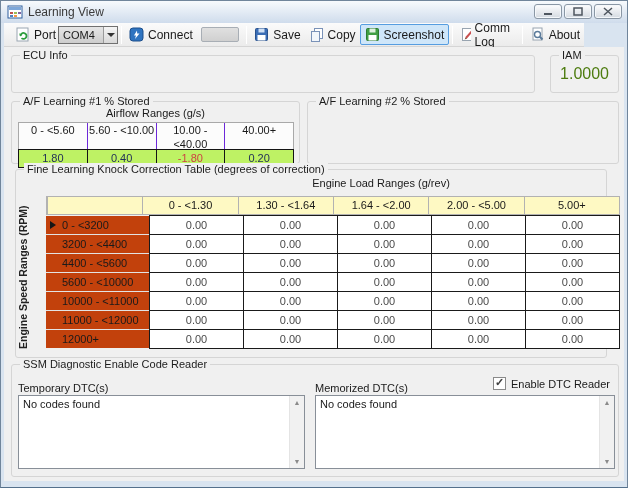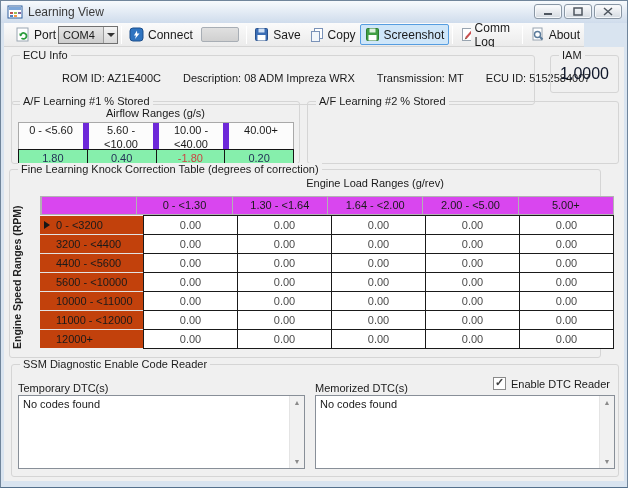--- a/index.html
+++ b/index.html
@@ -36,50 +36,50 @@
     background:linear-gradient(#e0e0e0,#d0d0d0); margin:0 4px; }
   .tb-active { background:#cfe6f9; border:1px solid #569de0; border-radius:2px; }
 
   
   .content { position:absolute; left:3px; top:46px; width:620px; height:434px;
     background:#f0f0f0; }
   .gbox { position:absolute; border:1px solid #d5d5d5; border-radius:3px; }
   .gbox-label { position:absolute; top:-7px; left:8px; background:#f0f0f0;
     padding:0 3px; font-size:11px; color:#1c1c1c; white-space:nowrap; }
 
-  .gb-ecu  { left:7px;  top:8px;   width:524px; height:50px; }
+  .gb-ecu  { left:7px;  top:8px;   width:524px; height:38px; }
   .gb-iam  { left:546px;top:8px;   width:69px;  height:38px; }
   .gb-af1  { left:7px;  top:54px;  width:289px; height:63px; }
   .gb-af2  { left:303px;top:54px;  width:312px; height:63px; }
-  .gb-knock{ left:5px;  top:122px; width:592px; height:189px; }
+  .gb-knock{ left:11px;  top:122px; width:592px; height:189px; }
   .gb-ssm  { left:7px;  top:317px; width:608px; height:113px; }
 
   .ecu-row { position:absolute; left:50px; top:16px; display:flex; gap:22px; white-space:nowrap; }
-  .iam-value { margin-top:9px; text-align:center; font-size:16px; color:#0f172a; }
+  .iam-value { margin-top:9px; text-align:center; font-size:16px; color:#4d7c0f; }
 
   
   .af-axis { position:absolute; top:5px; left:0; width:100%; text-align:center; }
   .af-table { position:absolute; left:6px; top:20px; width:276px; }
   .af-hrow { display:flex; border:1px solid #a9a9a9; background:#fcfcfc; height:28px; }
-  .af-hcell { flex:1; text-align:center; line-height:14px; border-left:6px solid #6d28d9; }
+  .af-hcell { flex:1; text-align:center; line-height:14px; border-left:1px solid #6d28d9; }
   .af-hcell:first-child { border-left:none; }
   .af-vrow { display:flex; border:1px solid #141414; border-top:1px solid #141414;
-    background:#86efac; height:19px; margin-top:-1px; }
+    background:#bef264; height:19px; margin-top:-1px; }
   .af-vcell { flex:1; text-align:center; line-height:17px; color:#233257;
     border-left:1px solid #141414; }
   .af-vcell:first-child { border-left:none; }
   .af-vcell.neg { color:#cd4242; }
 
   
   .kt-xaxis { position:absolute; top:7px; left:126px; width:478px; text-align:center; }
   .kt-yaxis { position:absolute; left:1px; top:45px; height:134px; width:15px;
     writing-mode:vertical-rl; transform:rotate(180deg); text-align:center;
     font-weight:bold; font-size:10.5px; color:#222; white-space:nowrap; }
   .kt-header { position:absolute; left:30px; top:26px; width:574px; height:19px;
-    display:flex; border:1px solid #b2b2b2; background:#d946ef; }
+    display:flex; border:1px solid #b2b2b2; background:#fef9c3; }
   .kt-hfirst { width:103px; flex:none; border-left:none; }
   .kt-hcell { flex:1; text-align:center; line-height:17px; border-left:1px solid #b2b2b2; }
   .kt-rowheads { position:absolute; left:30px; top:46px; width:103px; }
   .kt-rowhead { height:19px; background:#c2410c; border-bottom:1px solid #e3e3e3;
     position:relative; line-height:18px; padding-left:16px; }
   .kt-rowhead:last-child { height:18px; border-bottom:none; }
   .kt-marker { position:absolute; left:4px; top:5px; width:0; height:0;
     border-left:6px solid #161616; border-top:4px solid transparent;
     border-bottom:4px solid transparent; }
   .kt-grid { position:absolute; left:133px; top:45px; display:grid;
@@ -206,26 +206,20 @@
           <line x1="9.8" y1="9.8" x2="12.5" y2="12.5" stroke="#5a7a9a" stroke-width="2"></line>
         </svg>
       <span>About</span>
     </div>
   </div>
 
   <div class="content">
 
     <div class="gbox gb-ecu">
       <span class="gbox-label">ECU Info</span>
-      <div class="ecu-row">
-        <span class="lab">ROM ID: AZ1E400C</span>
-        <span class="lab">Description: 08 ADM Impreza WRX</span>
-        <span class="lab">Transmission: MT</span>
-        <span class="lab">ECU ID: 5152584007</span>
-      </div>
     </div>
 
     <div class="gbox gb-iam">
       <span class="gbox-label">IAM</span>
       <div class="iam-value">1.0000</div>
     </div>
 
     <div class="gbox gb-af1">
       <span class="gbox-label">A/F Learning #1 % Stored</span>
       <div class="af-axis">Airflow Ranges (g/s)</div>

